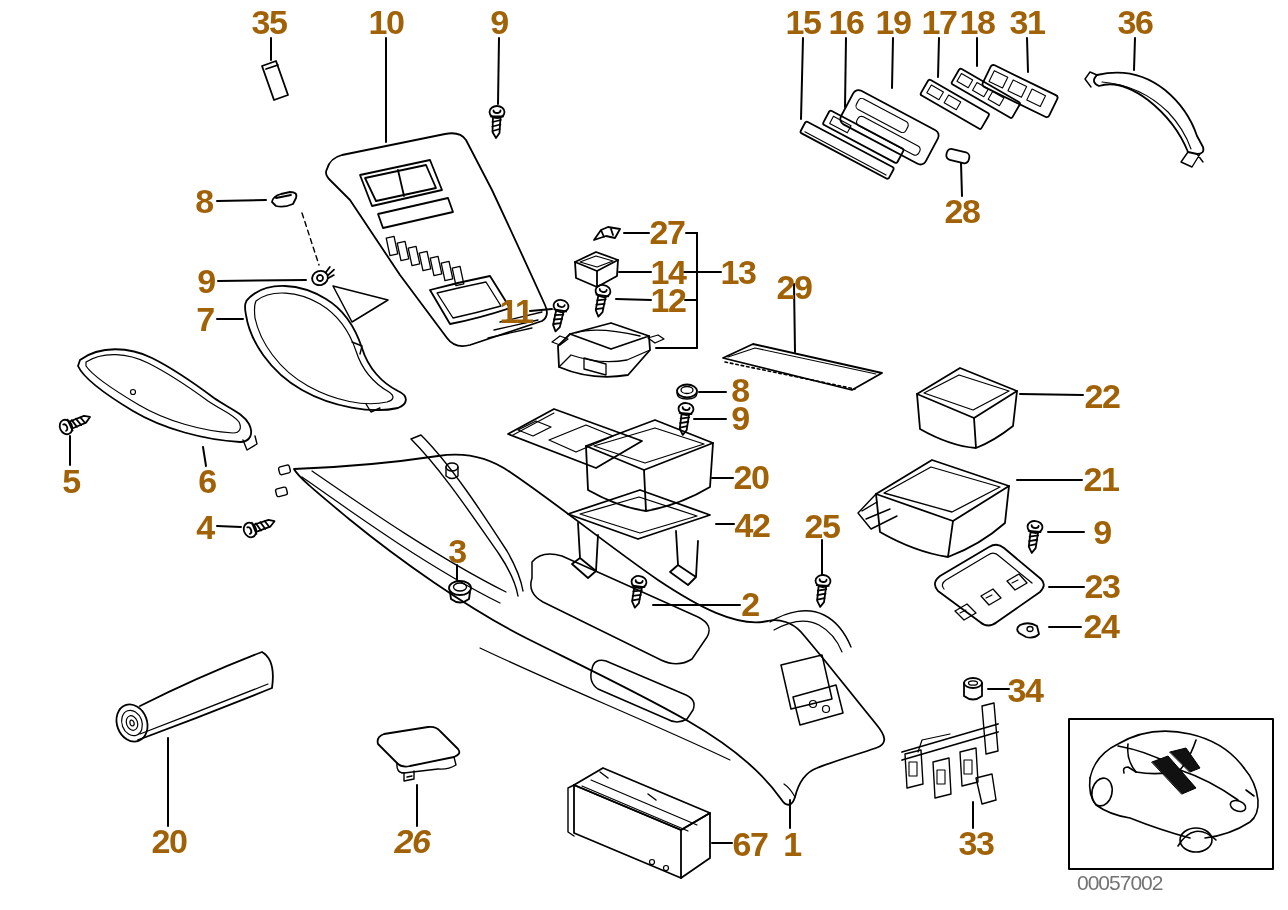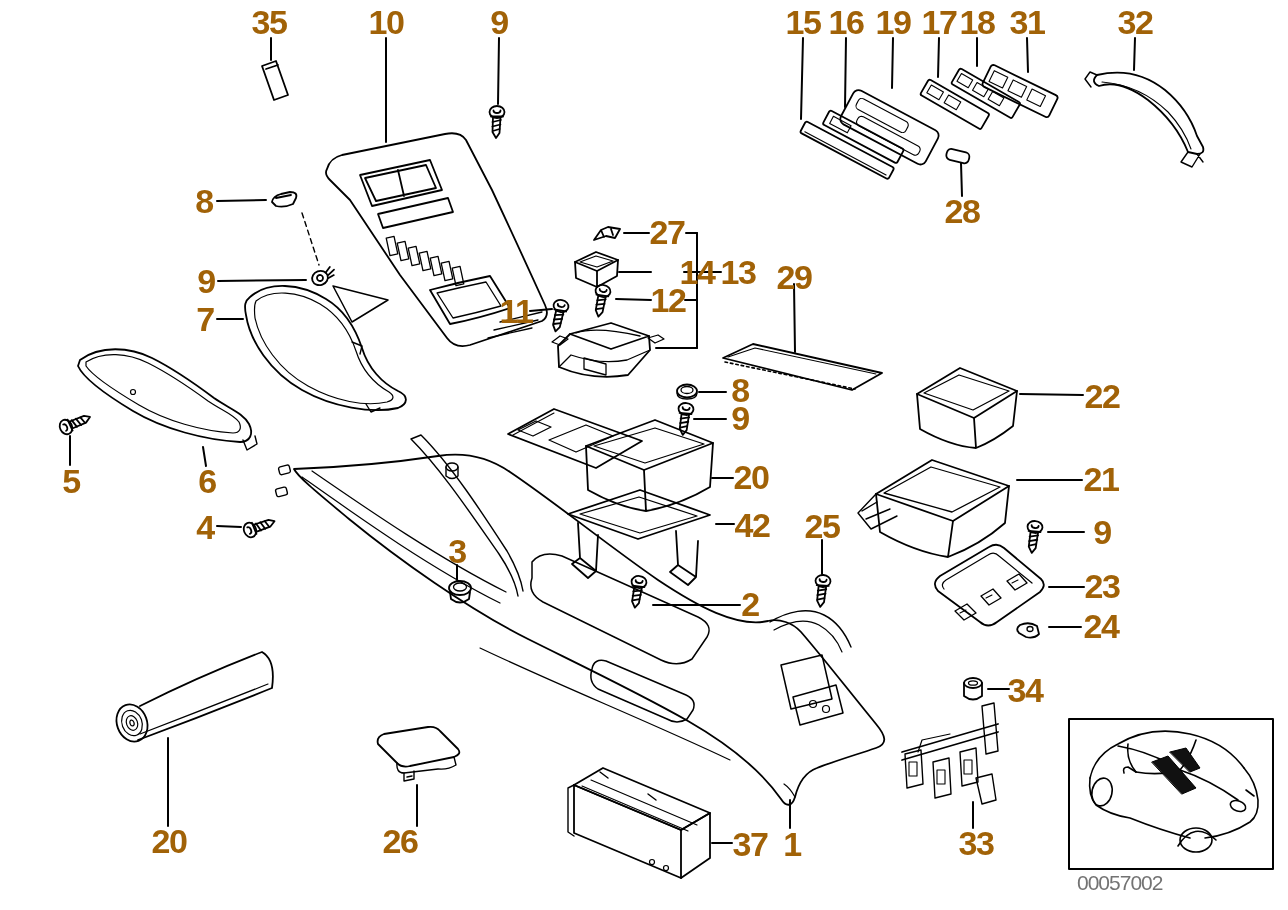--- a/index.html
+++ b/index.html
@@ -374,41 +374,41 @@
       <div class="part-label" style="left: 204px; top: 201px;">8</div>
       <div class="part-label" style="left: 740px; top: 390px;">8</div>
       <div class="part-label" style="left: 499px; top: 22px;">9</div>
       <div class="part-label" style="left: 206px; top: 281px;">9</div>
       <div class="part-label" style="left: 740px; top: 418px;">9</div>
       <div class="part-label" style="left: 1102px; top: 532px;">9</div>
       <div class="part-label" style="left: 386px; top: 22px;">10</div>
       <div class="part-label" style="left: 516px; top: 311px;">11</div>
       <div class="part-label" style="left: 668px; top: 300px;">12</div>
       <div class="part-label" style="left: 738px; top: 272px;">13</div>
-      <div class="part-label" style="left: 668px; top: 272px; margin-left: 29px;">14</div>
+      <div class="part-label" style="left: 668px; top: 272px;">14</div>
       <div class="part-label" style="left: 803px; top: 22px;">15</div>
       <div class="part-label" style="left: 846px; top: 22px;">16</div>
       <div class="part-label" style="left: 939px; top: 22px;">17</div>
       <div class="part-label" style="left: 977px; top: 22px;">18</div>
       <div class="part-label" style="left: 893px; top: 22px;">19</div>
       <div class="part-label" style="left: 751px; top: 477px;">20</div>
       <div class="part-label" style="left: 1101px; top: 479px;">21</div>
       <div class="part-label" style="left: 1102px; top: 396px;">22</div>
       <div class="part-label" style="left: 1102px; top: 586px;">23</div>
       <div class="part-label" style="left: 1101px; top: 626px;">24</div>
       <div class="part-label" style="left: 822px; top: 526px;">25</div>
-      <div class="part-label" style="left: 400px; top: 841px;">26</div>
+      <div class="part-label" style="left: 412px; top: 841px; font-style: italic;">26</div>
       <div class="part-label" style="left: 667px; top: 232px;">27</div>
       <div class="part-label" style="left: 962px; top: 211px;">28</div>
-      <div class="part-label" style="left: 794px; top: 277px;">29</div>
+      <div class="part-label" style="left: 794px; top: 287px;">29</div>
       <div class="part-label" style="left: 169px; top: 841px;">20</div>
       <div class="part-label" style="left: 1027px; top: 22px;">31</div>
       <div class="part-label" style="left: 752px; top: 525px;">42</div>
       <div class="part-label" style="left: 976px; top: 843px;">33</div>
       <div class="part-label" style="left: 1025px; top: 690px;">34</div>
       <div class="part-label" style="left: 269px; top: 22px;">35</div>
-      <div class="part-label" style="left: 1135px; top: 22px;">32</div>
-      <div class="part-label" style="left: 750px; top: 844px;">37</div>
+      <div class="part-label" style="left: 1135px; top: 22px;">36</div>
+      <div class="part-label" style="left: 750px; top: 844px;">67</div>
     </div>
 
 <div class="diagram-code">00057002</div>
 
 </div>
 
 </body></html>

